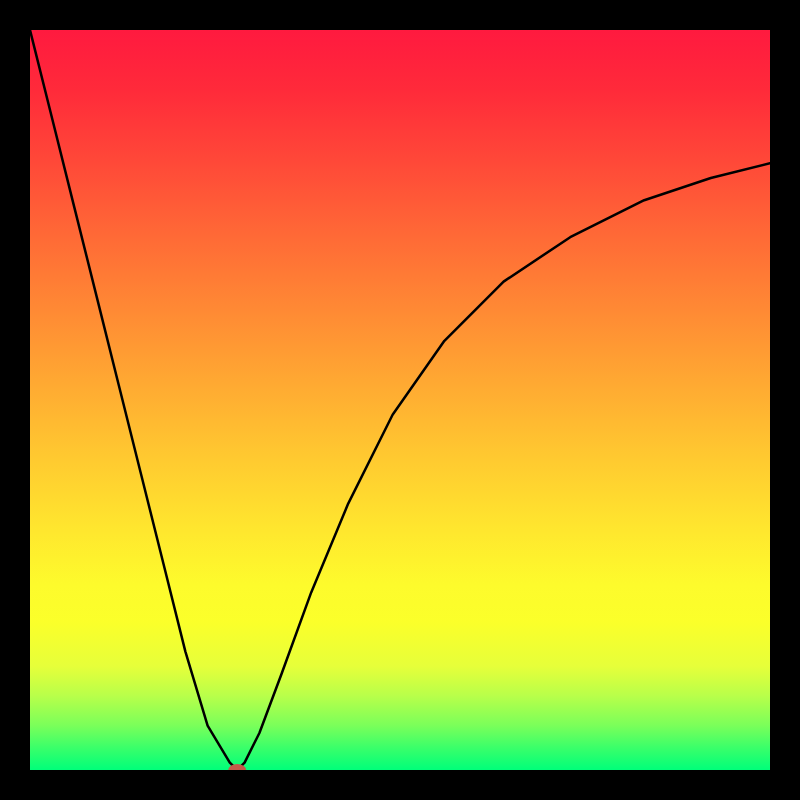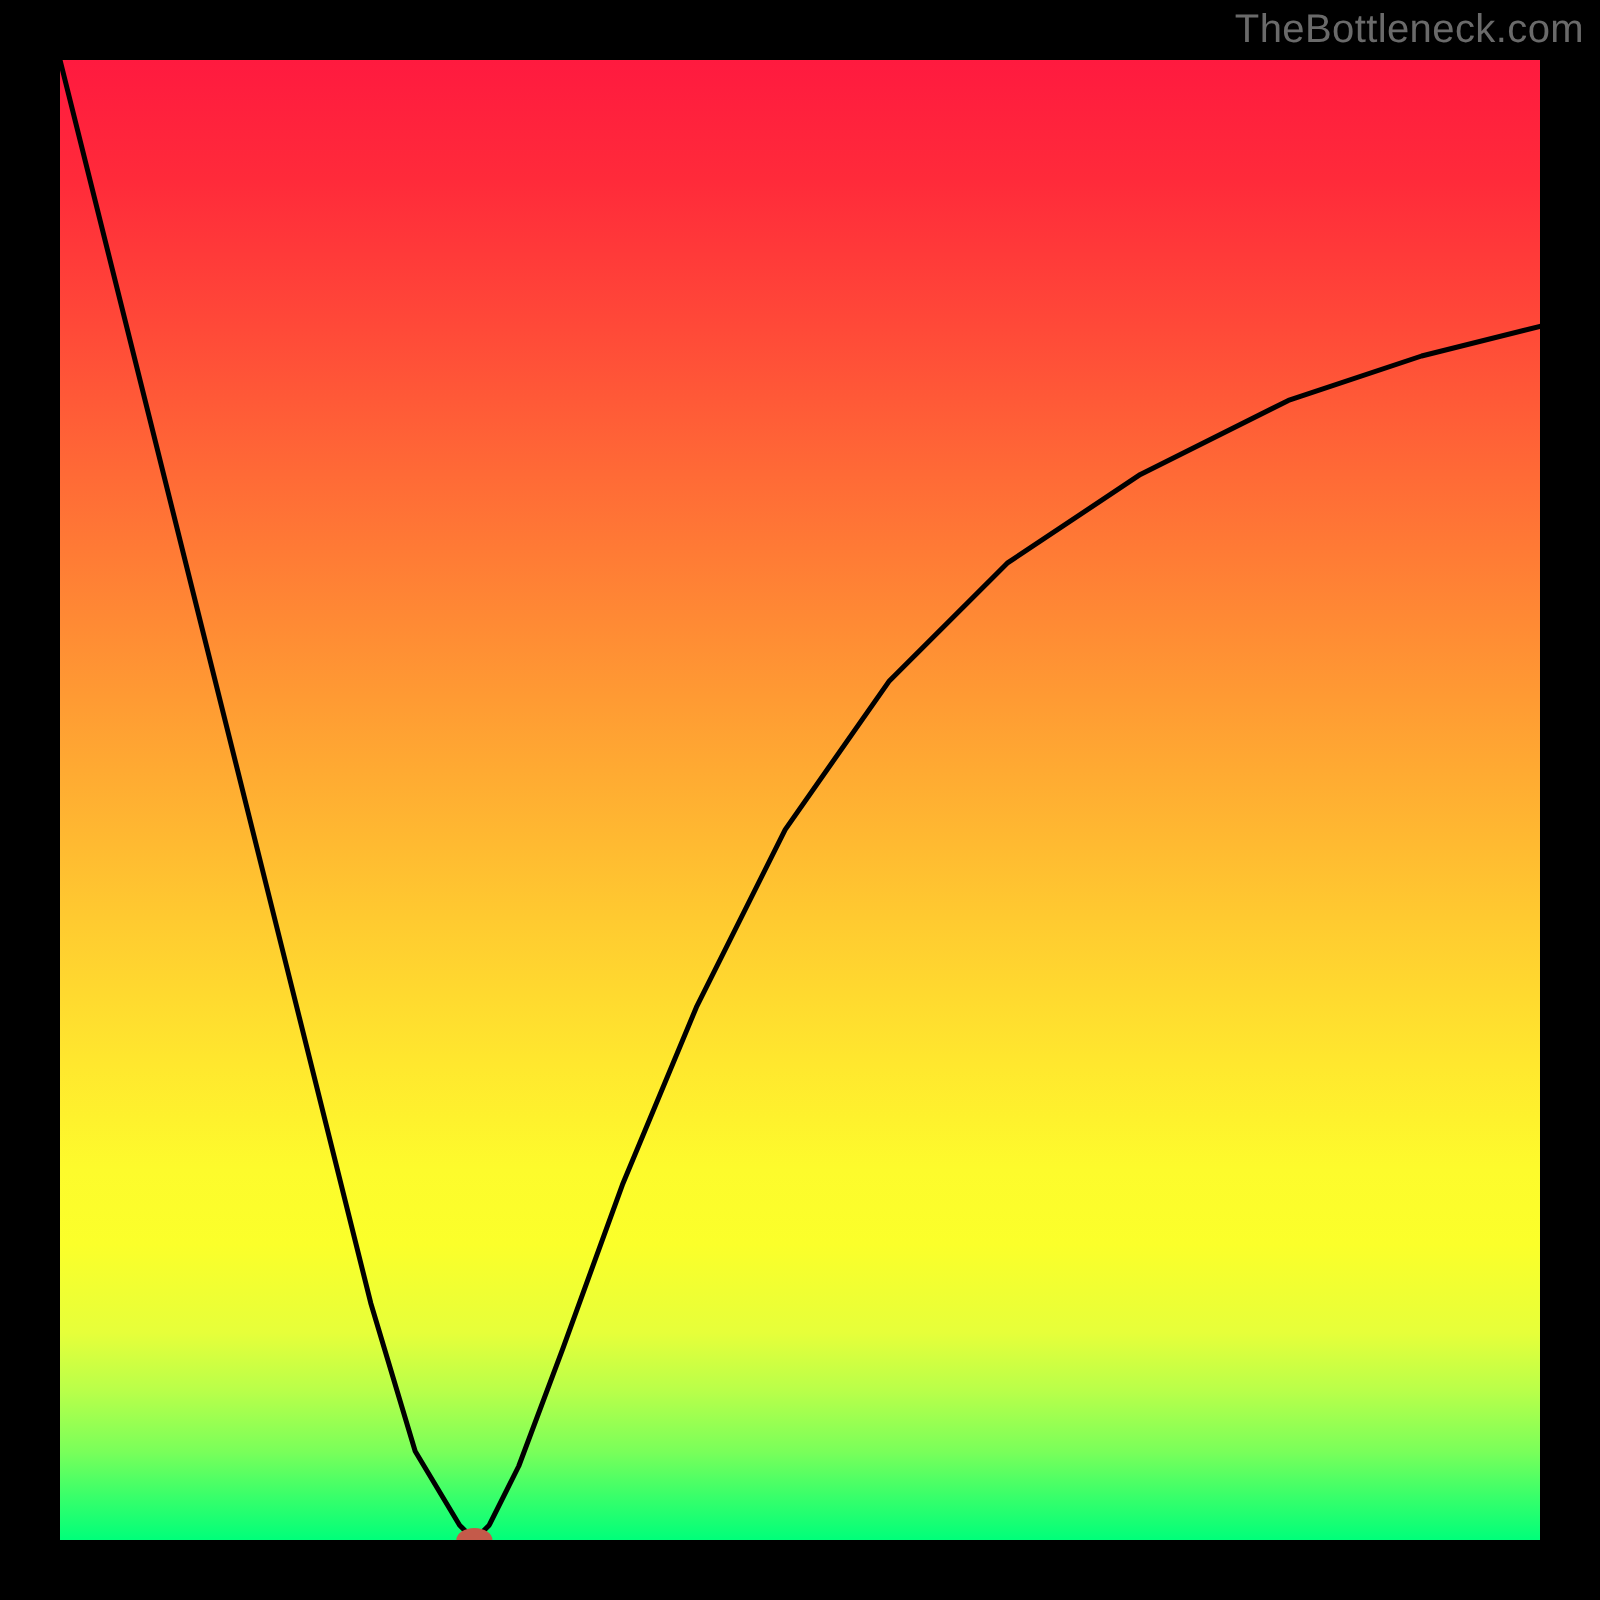--- a/index.html
+++ b/index.html
@@ -49,20 +49,19 @@
     font-size: 20px;
     color: #6a6a6a;
     font-weight: 500;
     letter-spacing: 0.2px;
   }
 </style>
 </head>
 <body>
 
 <div class="chart-container">
-  <div class="attribution">TheBottleneck.com</div>
   <div class="plot-area">
     <svg class="curve-svg" viewBox="0 0 740 740" preserveAspectRatio="none">
       <path fill="none" stroke="#000000" stroke-width="2.5" stroke-linejoin="round" stroke-linecap="round" d="M0.0 0.0 L22.2 88.8 L44.4 177.6 L66.6 266.4 L88.8 355.2 L111.0 444.0 L133.2 532.8 L155.4 621.6 L177.6 695.6 L199.8 732.6 L207.2 740.0 L214.6 732.6 L229.4 703.0 L251.6 643.8 L281.2 562.4 L318.2 473.6 L362.6 384.8 L414.4 310.8 L473.6 251.6 L540.2 207.2 L614.2 170.2 L680.8 148.0 L740.0 133.2"></path>
       <ellipse rx="9" ry="6" fill="#c45a4a" cx="207.2" cy="740.0"></ellipse>
     </svg>
   </div>
 </div>
 
 </body></html>

